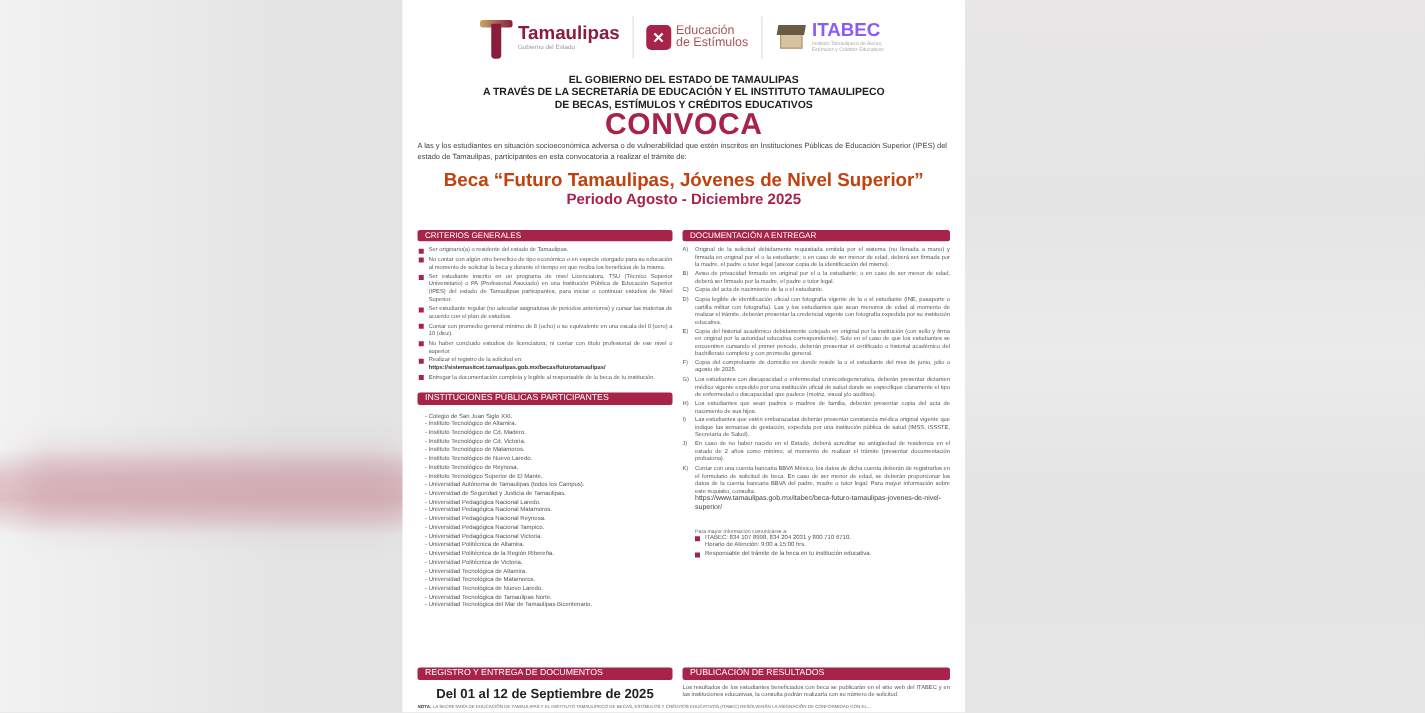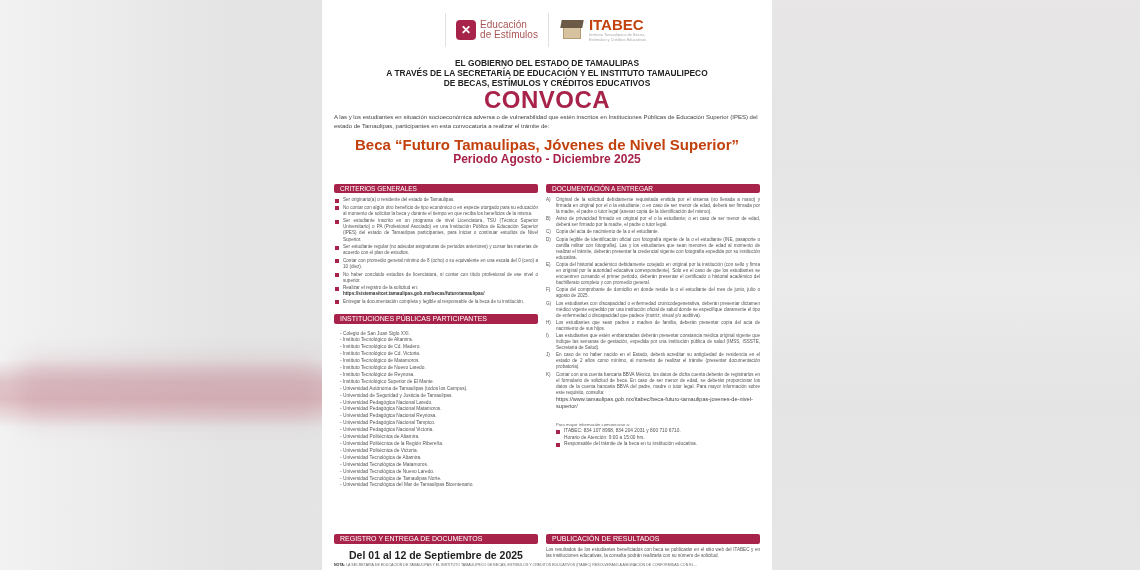--- a/index.html
+++ b/index.html
@@ -46,21 +46,21 @@
   .sep { width:1px; height:34px; background:#e0e0e0; }
   .sep-icon {
     width:20px; height:20px; border-radius:4px; background:#a8234a; color:#fff;
     font-size:12px; display:flex; align-items:center; justify-content:center; font-weight:bold;
   }
   .sep-text { color:#a55; font-size:10px; line-height:10px; }
   .itabec-icon { width:26px; height:20px; position:relative; }
   .itabec-icon .cap { position:absolute; top:0; left:2px; width:22px; height:8px; background:#6b5a45; transform:skewX(-10deg); }
   .itabec-icon .box { position:absolute; top:7px; left:4px; width:18px; height:12px; background:#d8c3a0; border:1px solid #b59a70; }
   .itabec-text { display:flex; flex-direction:column; }
-  .itabec-name { font-weight:bold; color:#c2410c; font-size:15px; line-height:15px; }
+  .itabec-name { font-weight:bold; color:#8b5cf6; font-size:15px; line-height:15px; }
   .itabec-sub { font-size:4px; color:#aaa; width:60px; }
 
   .heading { text-align:center; font-weight:bold; font-size:8.4px; color:#222; line-height:10px; margin-top:3px; }
   .convoca { text-align:center; font-weight:bold; color:#a8234a; font-size:24px; line-height:24px; letter-spacing:0.5px; }
   .intro { font-size:6px; line-height:9px; color:#444; padding:0 12px; margin-top:1px; }
   .beca-title { text-align:center; font-weight:bold; color:#c2410c; font-size:15px; line-height:16px; margin-top:6px; }
   .periodo { text-align:center; font-weight:bold; color:#a8234a; font-size:12px; line-height:13px; }
 
   .cols { display:flex; padding:0 12px; gap:8px; margin-top:11px; }
   .col-left { width:204px; }
@@ -97,20 +97,30 @@
 </head>
 <body>
 
 <div class="bg-blur"></div>
 <div class="bg-blur-right"></div>
 <div class="bg-pink-left"></div>
 
 <div class="poster">
 
   <div class="logos">
+    <div class="logo">
+      <div class="logo-t">
+          <div class="bar"></div>
+          <div class="stem"></div>
+        </div>
+      <div class="logo-tam-text">
+        <span class="logo-tam-name">Tamaulipas</span>
+        <span class="logo-tam-sub">Gobierno del Estado</span>
+      </div>
+    </div>
     <div class="sep"></div>
     <div class="logo">
       <div class="sep-icon">✕</div>
       <div style="display:flex;flex-direction:column;">
         <span class="sep-text">Educación</span>
         <span class="sep-text">de Estímulos</span>
       </div>
     </div>
     <div class="sep"></div>
     <div class="logo">

